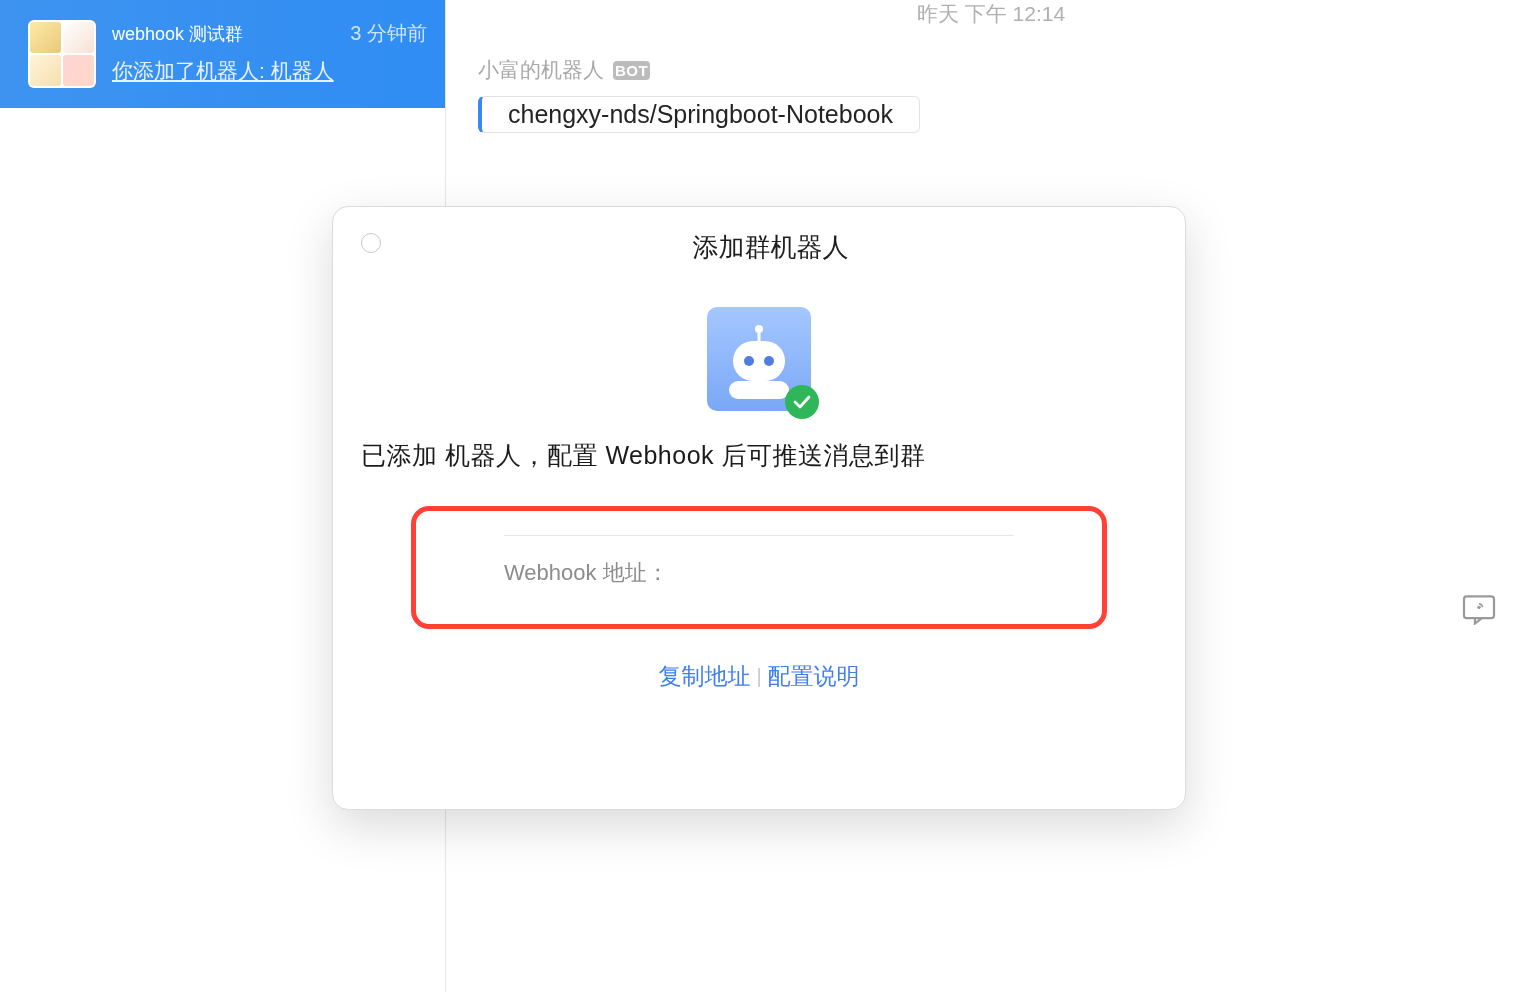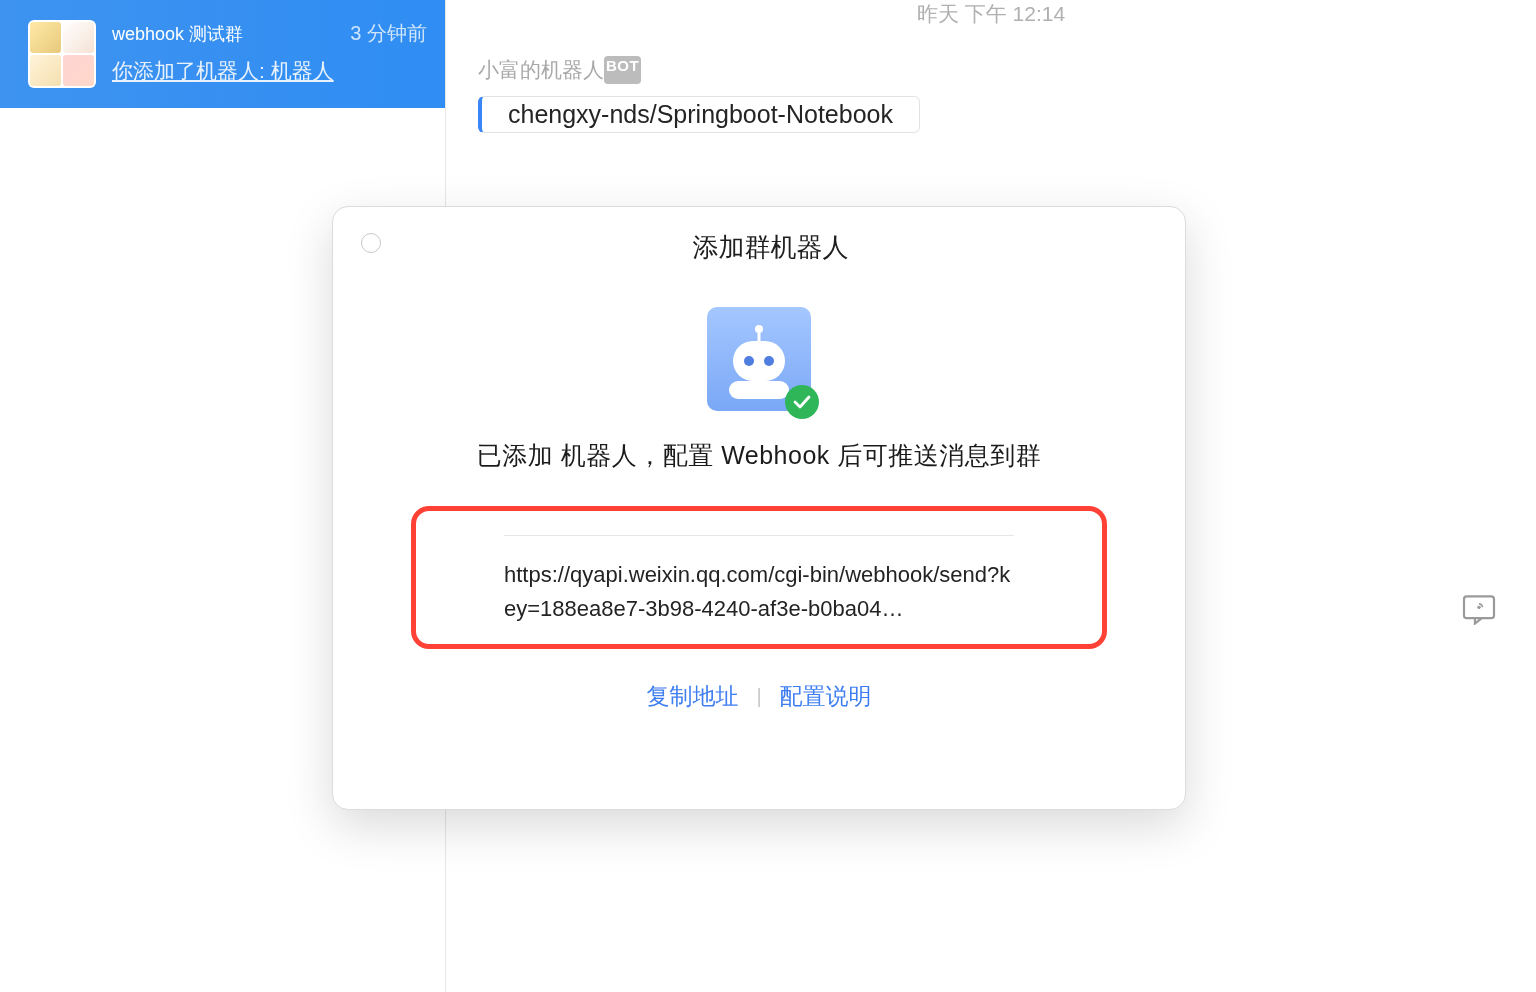--- a/index.html
+++ b/index.html
@@ -80,21 +80,22 @@
       color: #b0b0b0;
       font-size: 21px;
       margin-bottom: 28px;
     }
 
     .msg-block {
       padding-left: 32px;
     }
     .sender-row {
       display: flex;
-      gap: 0;
+      align-items: center;
+      gap: 9px;
       margin-bottom: 12px;
     }
     .sender-name { color: #a9a9a9; font-size: 21px; }
     .bot-badge {
       background: #bcbcbc;
       color: #fff;
       font-size: 15px;
       font-weight: 600;
       padding: 1px 2px;
       border-radius: 4px;
@@ -185,21 +186,20 @@
       height: 34px;
       border-radius: 50%;
       background: #2fb659;
       display: flex;
       align-items: center;
       justify-content: center;
     }
     .check-badge svg { width: 18px; height: 14px; }
 
     .modal-desc {
-      text-align: center;
       font-size: 25px;
       color: #1b1b1b;
       margin-bottom: 34px;
       letter-spacing: 0.5px;
     }
 
     .highlight-box {
       border: 5px solid #ff4136;
       border-radius: 18px;
       padding: 24px 88px 18px 88px;
@@ -218,21 +218,21 @@
       color: #232323;
       font-size: 22px;
       line-height: 1.55;
       word-break: break-all;
     }
 
     .modal-actions {
       display: flex;
       align-items: center;
       justify-content: center;
-      gap: 18px;
+      gap: 6px;
       margin-top: 32px;
     }
     .modal-actions .link {
       color: #3e7ef1;
       font-size: 23px;
       cursor: pointer;
     }
     .modal-actions .sep {
       color: #c8c8c8;
       font-size: 20px;
@@ -307,21 +307,21 @@
       <svg viewBox="0 0 18 14">
           <path d="M2 7 L7 12 L16 2" stroke="#fff" stroke-width="2.8" fill="none" stroke-linecap="round" stroke-linejoin="round"></path>
         </svg>
     </div>
   </div>
 
   <div class="modal-desc">已添加 机器人，配置 Webhook 后可推送消息到群</div>
 
   <div class="highlight-box">
     <div class="hb-inner-top-border">
-      <div class="hb-url">https://qyapi.weixin.qq.com/cgi-bin/webhook/send?key=188ea8e7-3b98-4240-af3e-b0ba04…</div>
+      <div class="hb-label">Webhook 地址：</div>
     </div>
   </div>
 
   <div class="modal-actions">
     <span class="link">复制地址</span>
     <span class="sep">|</span>
     <span class="link">配置说明</span>
   </div>
 </div>
 

